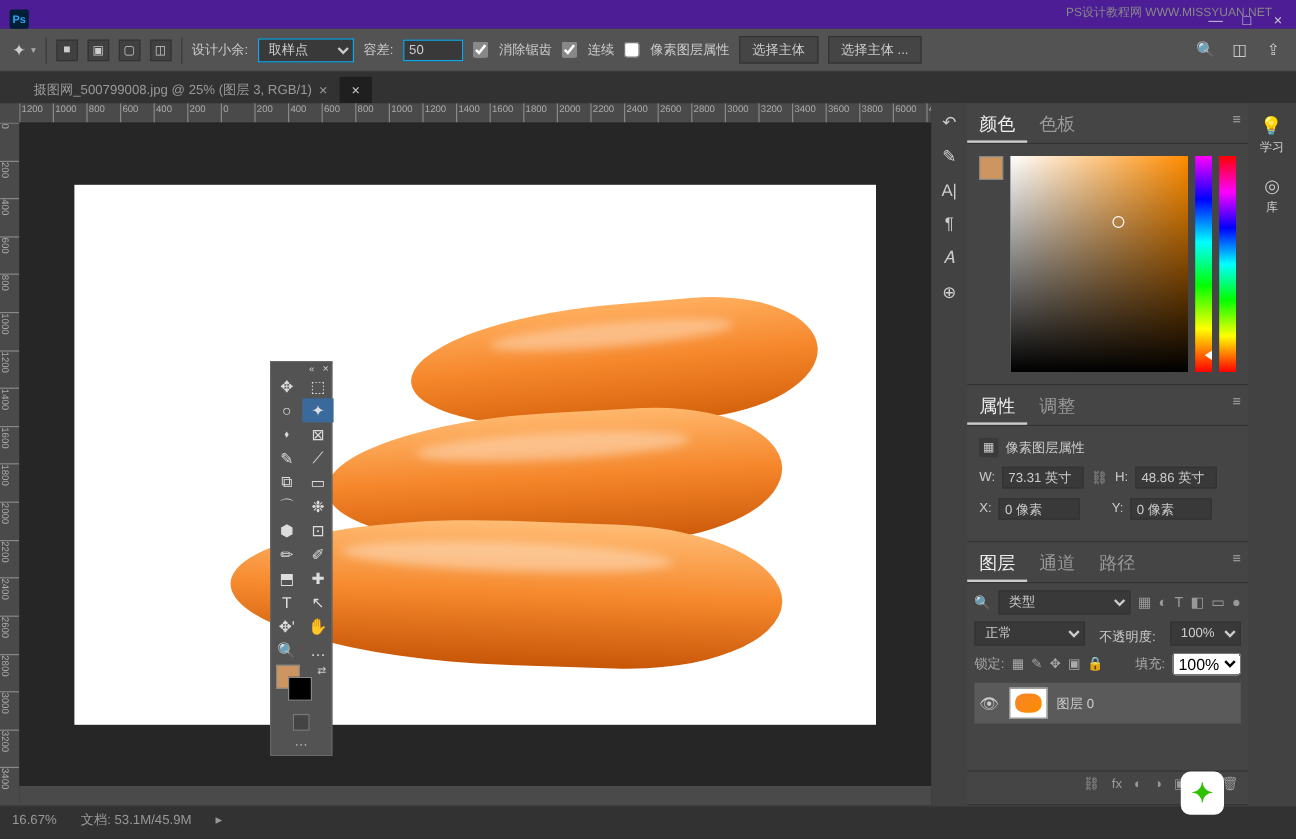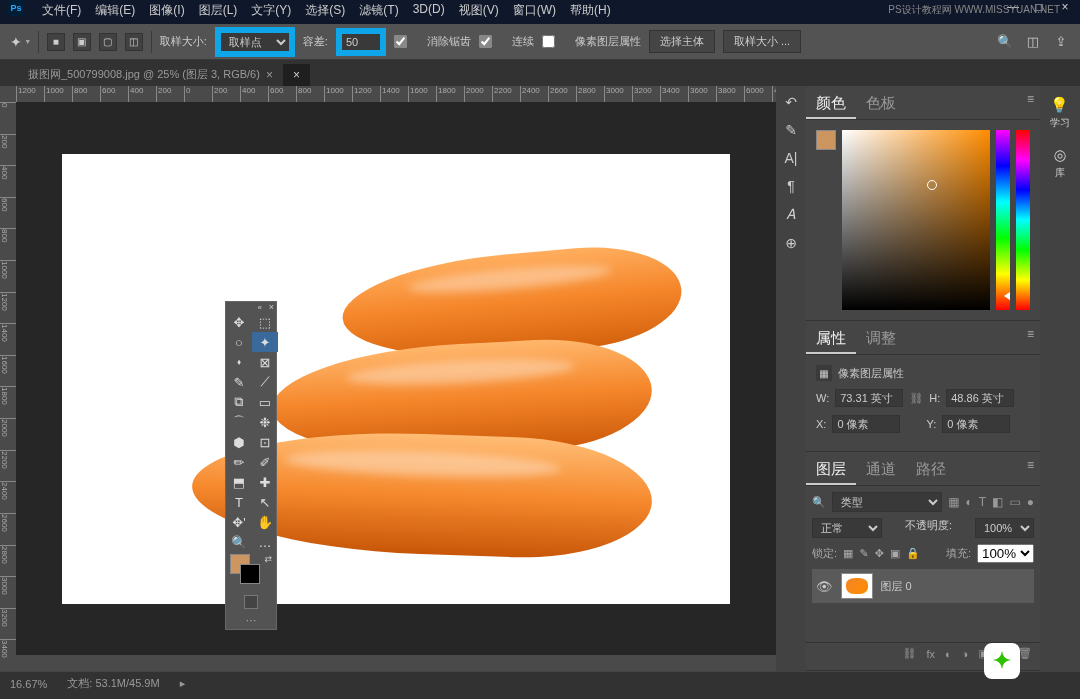--- a/index.html
+++ b/index.html
@@ -1,32 +1,32 @@
 <!DOCTYPE html>
 <html><head>
 <meta charset="utf-8">
 <style>
 *{margin:0;padding:0;box-sizing:border-box;font-family:"Microsoft YaHei",sans-serif;user-select:none}
 body{background:#323232;width:1080px;height:699px;overflow:hidden;position:relative;color:#ccc;font-size:11px}
-.titlebar{height:24px;background:#0f172a;display:flex;align-items:flex-start;padding:0 8px}
+.titlebar{height:24px;background:#4c1d95;display:flex;align-items:flex-end;padding:0 8px}
 .ps-logo{width:16px;height:16px;background:#001e36;border-radius:2px;margin-right:12px;display:flex;align-items:center;justify-content:center;color:#31a8ff;font-size:9px;font-weight:bold}
 .menubar{display:flex;gap:2px}
 .menu-item{padding:2px 6px;font-size:12px;cursor:pointer}
 .window-controls{margin-left:auto;display:flex;gap:12px}
 .window-controls span{width:14px;text-align:center;cursor:pointer;font-size:12px}
 .watermark{position:absolute;right:20px;top:3px;font-size:10px;color:#888}
 .optbar{height:36px;background:#535353;display:flex;align-items:center;padding:0 10px;gap:8px;border-bottom:1px solid #3a3a3a}
 .tool-ind{display:flex;align-items:center;gap:4px}
 .wand-icon{font-size:14px}
 .triangle{font-size:8px;color:#aaa}
 .divider{width:1px;height:22px;background:#3a3a3a}
 .opt-btn{width:18px;height:18px;background:#414141;border:1px solid #333;display:flex;align-items:center;justify-content:center;font-size:10px}
 .opt-label{font-size:11px}
-.opt-input{background:#393939;border:6px solid #0ea5e9;color:#ccc;padding:2px 4px;width:50px;font-size:11px}
-.opt-chk{display:flex;gap:20px}
+.opt-input{background:#393939;border:1px solid #0ea5e9;color:#ccc;padding:2px 4px;width:50px;font-size:11px}
+.opt-chk{display:flex;gap:9px}
 .opt-chk input{accent-color:#888}
 .opt-button{background:#454545;border:1px solid #333;padding:3px 10px;font-size:11px;color:#ccc}
 .opt-right{margin-left:auto;display:flex;gap:10px;align-items:center}
 .opt-right span{width:18px;height:18px;display:flex;align-items:center;justify-content:center;font-size:13px;cursor:pointer}
 .tabs{height:26px;background:#323232;display:flex;align-items:flex-end;padding-left:18px}
 .tab{padding:4px 10px;font-size:11px;color:#999;display:flex;align-items:center;gap:6px;cursor:pointer}
 .tab.active{background:#1f1f1f;color:#ccc}
 .tab-close{font-size:12px}
 .main-area{display:flex;height:585px}
 .canvas-wrap{flex:1;background:#262626;position:relative}
@@ -79,101 +79,88 @@
 .props-row{display:flex;align-items:center;gap:6px;margin-bottom:8px}
 .props-icon{width:16px;height:16px;background:#3a3a3a;display:flex;align-items:center;justify-content:center;font-size:10px}
 .props-input{display:flex;align-items:flex-start;gap:4px}
 .props-input input{background:#393939;border:1px solid #333;color:#ccc;width:68px;padding:2px 4px;font-size:11px}
 .link-icon{font-size:11px;color:#999}
 .layers-body{padding:6px;font-size:11px;flex:1}
 .layers-row{display:flex;gap:6px;align-items:center;margin-bottom:6px}
 .layers-select{background:#393939;border:1px solid #333;color:#ccc;padding:2px 4px;font-size:11px;flex:1}
 .layers-icons{display:flex;gap:6px;color:#999}
 .layers-icons span{font-size:12px;cursor:pointer}
-.layers-opacity{display:flex;align-items:flex-start;gap:23px}
+.layers-opacity{display:flex;align-items:flex-end;gap:12px}
 .layers-opacity select{background:#393939;border:1px solid #333;color:#ccc;padding:2px 4px;font-size:11px}
 .layers-lock{display:flex;gap:6px;align-items:center;color:#aaa}
 .layers-lock span{font-size:11px}
 .layer-item{display:flex;align-items:center;gap:8px;padding:4px;background:#5a5a5a}
 .layer-eye{font-size:13px}
 .layer-thumb{width:32px;height:26px;background:#fff;border:1px solid #888;position:relative;overflow:hidden}
 .layer-thumb::after{content:"";position:absolute;inset:4px;background:linear-gradient(135deg,#f58529,#ff8c00);border-radius:40%}
 .learn-rail{width:40px;background:#424242;display:flex;flex-direction:column;align-items:center;padding-top:10px;gap:16px}
 .learn-rail div{display:flex;flex-direction:column;align-items:center;gap:2px;color:#ccc;font-size:10px;cursor:pointer}
 .learn-rail .li-icon{font-size:15px}
 .statusbar{height:24px;background:#323232;display:flex;align-items:center;padding:0 10px;gap:20px;color:#999;font-size:11px;border-top:1px solid #444}
 .scrollbar-h{position:absolute;bottom:0;left:16px;right:0;height:16px;background:#4a4a4a}
 .wm-corner{position:absolute;bottom:20px;right:60px;color:#fff;font-size:28px;font-weight:bold;display:flex;align-items:center;gap:8px}
 .wm-corner .wechat{width:36px;height:36px;background:#fff;border-radius:8px;display:flex;align-items:center;justify-content:center;color:#2dc100;font-size:22px}
 </style>
 </head>
 <body>
 
 <div class="titlebar">
   <div class="ps-logo">Ps</div>
-  <div class="menubar">
-    <span class="menu-item">文件(F)</span>
-    <span class="menu-item">编辑(E)</span>
-    <span class="menu-item">图像(I)</span>
-    <span class="menu-item">图层(L)</span>
-    <span class="menu-item">文字(Y)</span>
-    <span class="menu-item">选择(S)</span>
-    <span class="menu-item">滤镜(T)</span>
-    <span class="menu-item">3D(D)</span>
-    <span class="menu-item">视图(V)</span>
-    <span class="menu-item">窗口(W)</span>
-    <span class="menu-item">帮助(H)</span>
-  </div>
   <div class="window-controls">
     <span>—</span>
     <span>□</span>
     <span>×</span>
   </div>
   <div class="watermark">PS设计教程网  WWW.MISSYUAN.NET</div>
 </div>
 
 <div class="optbar">
   <div class="tool-ind">
     <span class="wand-icon">✦</span>
     <span class="triangle">▾</span>
   </div>
   <div class="divider"></div>
   <div class="opt-btn">■</div>
   <div class="opt-btn">▣</div>
   <div class="opt-btn">▢</div>
   <div class="opt-btn">◫</div>
   <div class="divider"></div>
-  <span class="opt-label">取样大小:</span>
+  <span class="opt-label">设计小余:</span>
   <select class="opt-input" style="width:80px"><option>取样点</option></select>
   <span class="opt-label">容差:</span>
   <input class="opt-input" value="50" style="">
   <label class="opt-chk">
       <input type="checkbox" checked="" style="">
       <span>消除锯齿</span>
     </label>
   <label class="opt-chk">
       <input type="checkbox" checked="" style="">
       <span>连续</span>
     </label>
   <label class="opt-chk">
       <input type="checkbox" style="">
       <span>像素图层属性</span>
     </label>
   <button class="opt-button">选择主体</button>
-  <button class="opt-button">取样大小 ...</button>
+  <button class="opt-button">选择主体 ...</button>
   <div class="opt-right">
     <span>🔍</span>
     <span>◫</span>
     <span>⇪</span>
   </div>
 </div>
 
 <div class="tabs">
   <div class="tab">
-      <span>摄图网_500799008.jpg @ 25% (图层 3, RGB/6)</span>
+      <span>摄图网_500799008.jpg @ 25% (图层 3, RGB/1)</span>
       <span class="tab-close">×</span>
     </div>
   <div class="tab active">
       <span class="tab-close">×</span>
     </div>
 </div>
 
 <div class="main-area">
   <div class="canvas-wrap">
     <div class="ruler-corner"></div>

